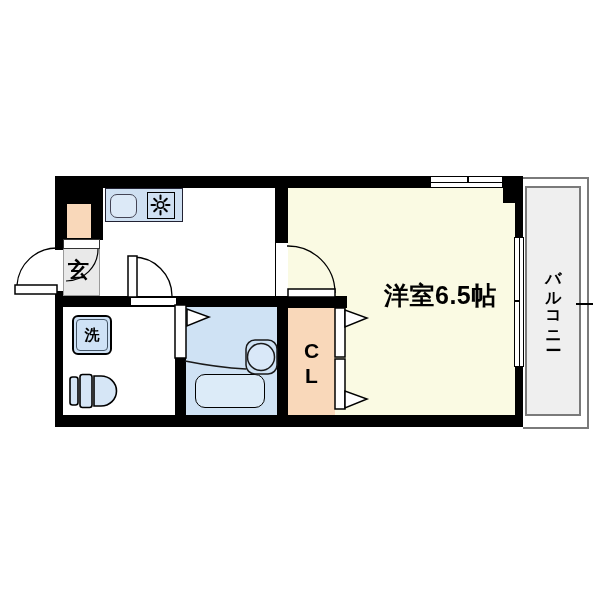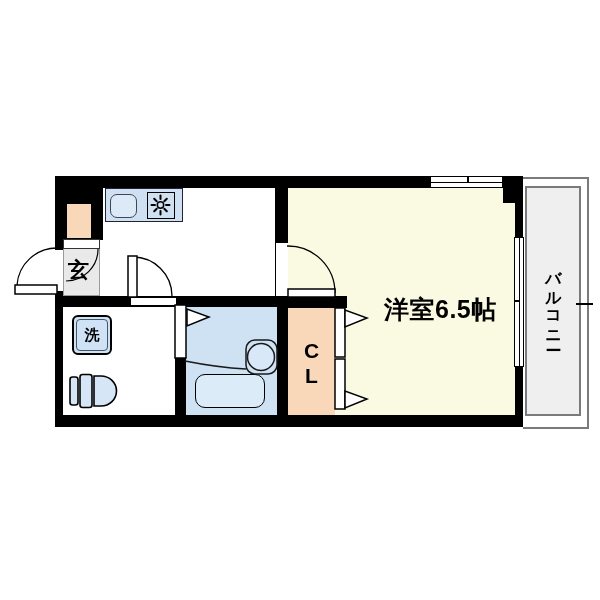--- a/index.html
+++ b/index.html
@@ -132,19 +132,19 @@
   <div class="abs" style="left:430px;top:176px;width:73px;height:12px;background:#fff;border:1.5px solid #000;box-sizing:border-box;">
     <div style="position:absolute;left:0;right:0;top:4.5px;height:1.5px;background:#000;"></div>
     <div style="position:absolute;left:36px;top:0;width:1.5px;height:6px;background:#000;"></div>
   </div>
 
   <div class="abs" style="left:514px;top:237px;width:10px;height:130px;background:#fff;border:1.5px solid #000;box-sizing:border-box;">
     <div style="position:absolute;top:0;bottom:0;left:3.5px;width:1.5px;background:#000;"></div>
     <div style="position:absolute;left:0;top:62px;width:5px;height:1.5px;background:#000;"></div>
   </div>
 
-  <div class="label" style="left:384px;top:293px;font-size:25px;letter-spacing:0.5px;">洋室6.5帖</div>
+  <div class="label" style="left:384px;top:279px;font-size:25px;letter-spacing:0.5px;">洋室6.5帖</div>
   <div class="abs" style="left:288px;top:338px;width:47px;text-align:center;font-weight:700;font-size:21px;line-height:25px;">
     <div>C</div>
     <div>L</div>
   </div>
 
 </div>
 
 </body></html>

